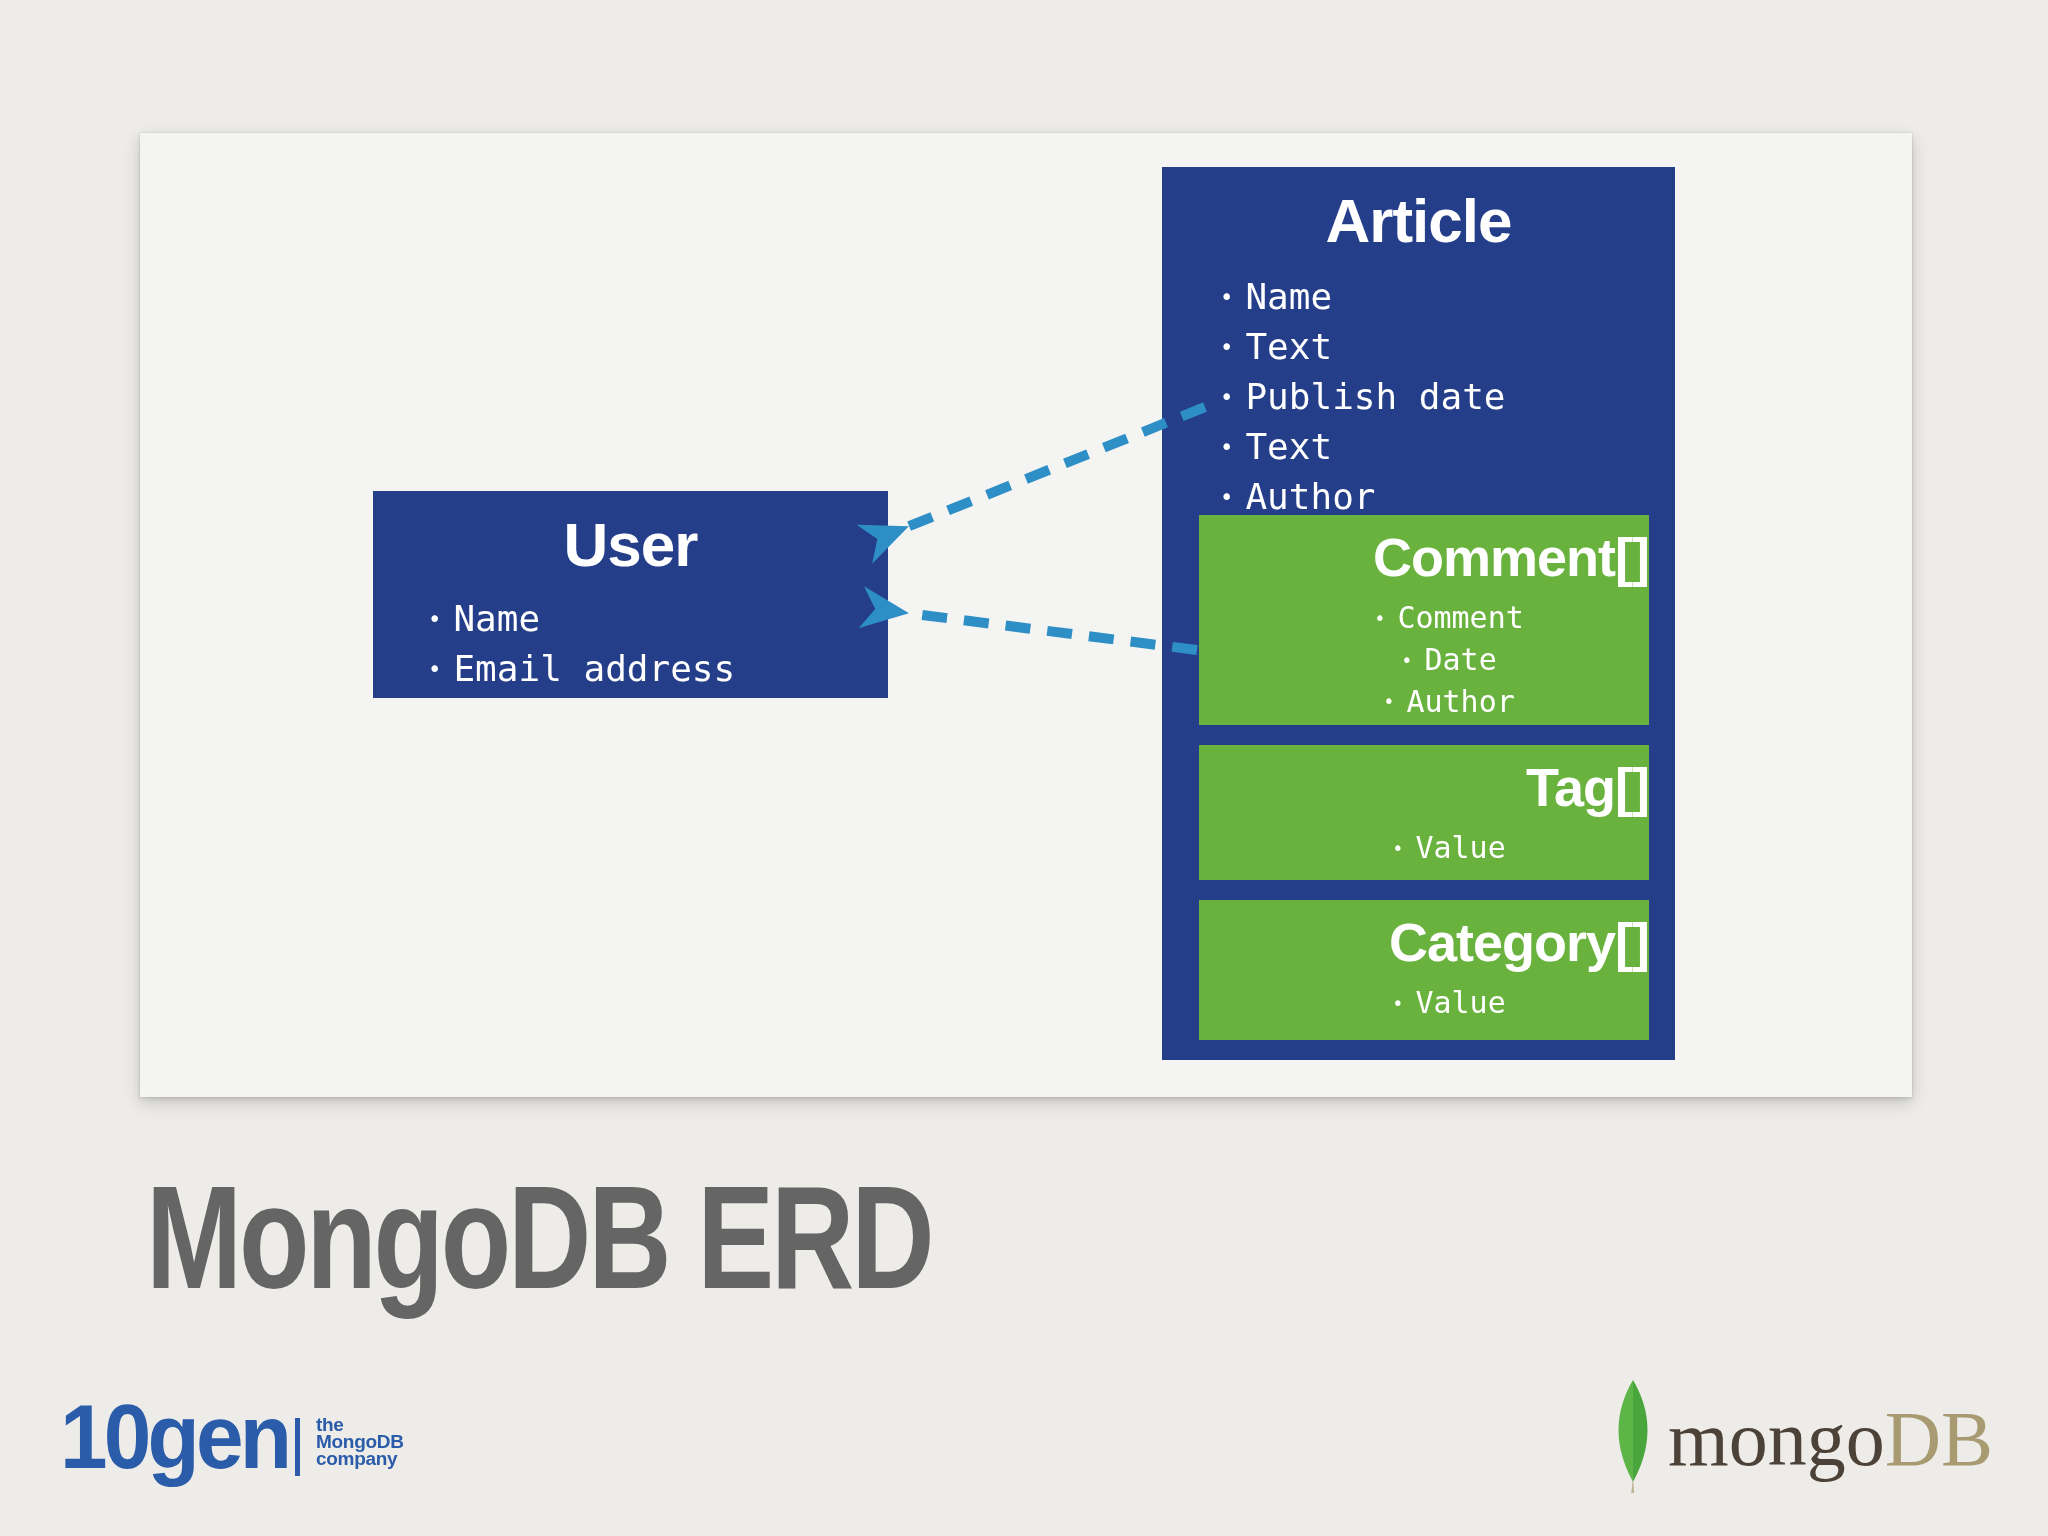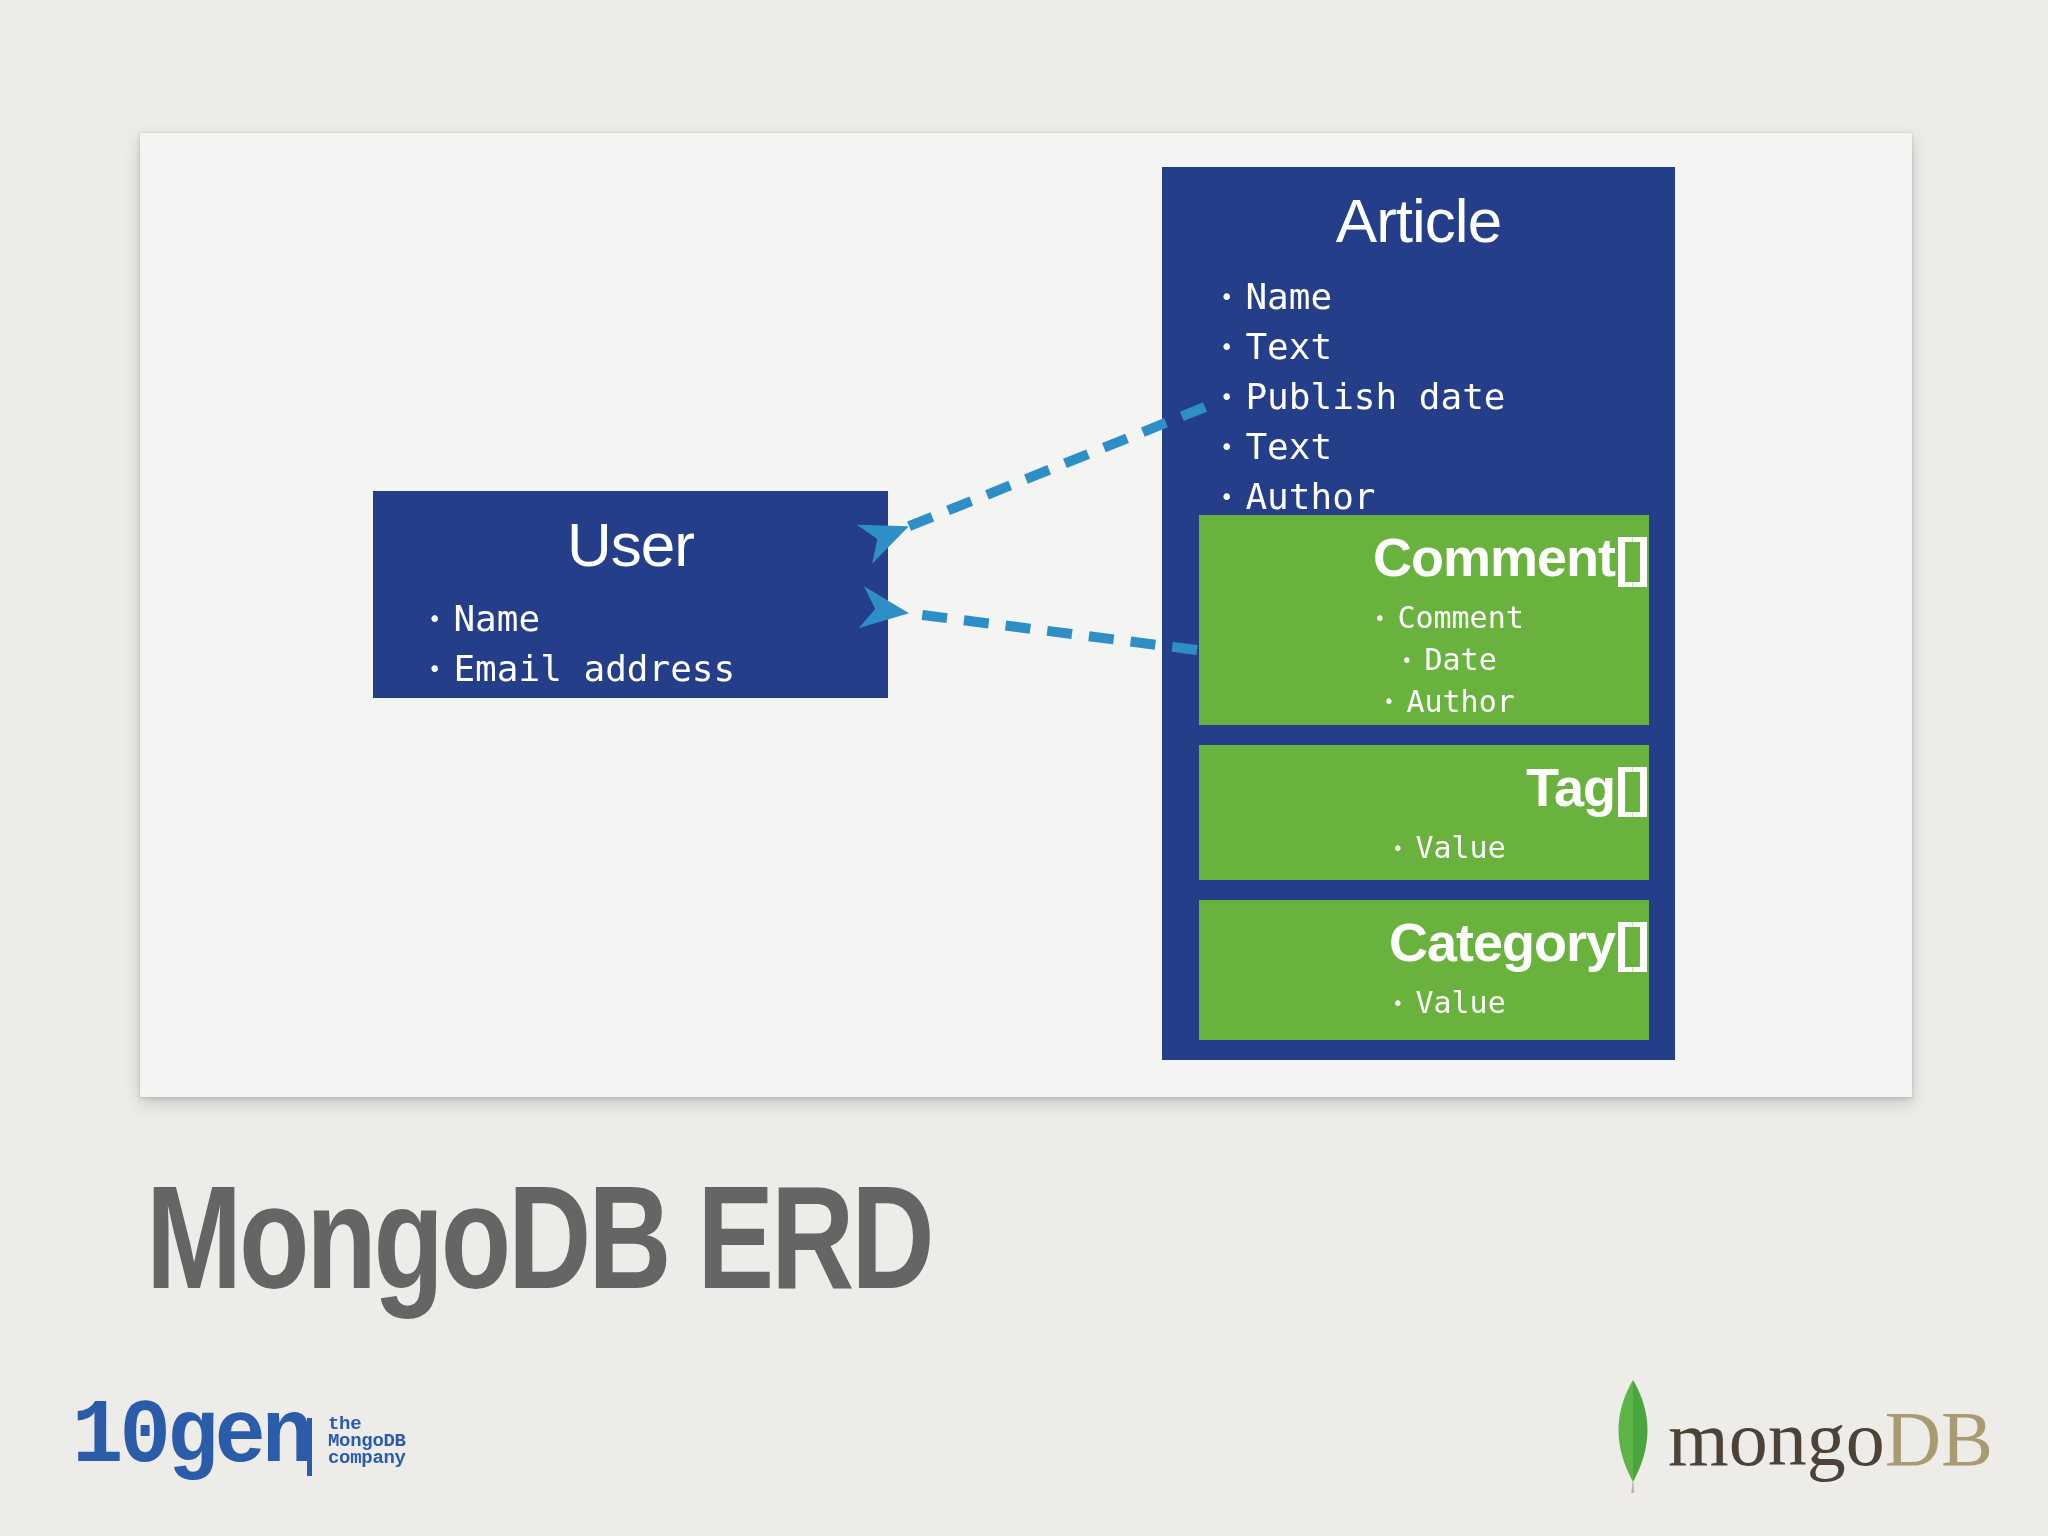--- a/index.html
+++ b/index.html
@@ -14,21 +14,21 @@
     background:#f4f4f2;
     box-shadow:0 0 0 1px rgba(0,0,0,0.03), 0 6px 16px rgba(0,0,0,0.16), 0 2px 5px rgba(0,0,0,0.10);
   }
   
   .entity{
     position:absolute;background:#253e8a;color:#ffffff;
   }
   .entity.user{left:373px;top:491px;width:515px;height:207px;}
   .entity.article{left:1162px;top:167px;width:513px;height:893px;}
   .entity-title{
-    text-align:center;font-weight:normal;font-size:62px;line-height:1.15;
+    text-align:center;font-weight:bold;font-size:62px;line-height:1.15;
     padding-top:18px;color:#fff;letter-spacing:-1px;
   }
   .fields{
     list-style:none;margin:0;padding:0;
     font-family:"DejaVu Sans Mono","Liberation Mono",monospace;
     font-size:36px;color:#fff;
   }
   .fields li::before{
     content:"•";display:inline-block;font-size:0.62em;vertical-align:0.18em;
     margin-right:12px;
@@ -51,21 +51,21 @@
   .arrows{position:absolute;left:0;top:0;pointer-events:none;}
   
   .slide-title{
     position:absolute;left:146px;top:1158px;
     font-size:146px;font-weight:bold;color:#656565;line-height:1.1;
     letter-spacing:-4px;
     transform:scaleX(0.79);transform-origin:left top;
     white-space:nowrap;
   }
   
-  .tengen-logo{position:absolute;left:60px;top:1390px;width:360px;height:130px;font-family:Liberation Mono, monospace;}
+  .tengen-logo{position:absolute;left:48px;top:1390px;width:360px;height:130px;}
   .tengen-word{
     position:absolute;left:12px;top:2px;
     font-size:90px;font-weight:bold;color:#2a5ca9;letter-spacing:-4px;line-height:1;
     transform:scaleX(0.95);transform-origin:left top;
   }
   .tengen-bar{position:absolute;left:247px;top:28px;width:5px;height:58px;background:#2a5ca9;}
   .tengen-tagline{
     position:absolute;left:268px;top:26px;
     font-size:19px;font-weight:bold;color:#2a5ca9;line-height:17px;letter-spacing:-0.3px;
   }

